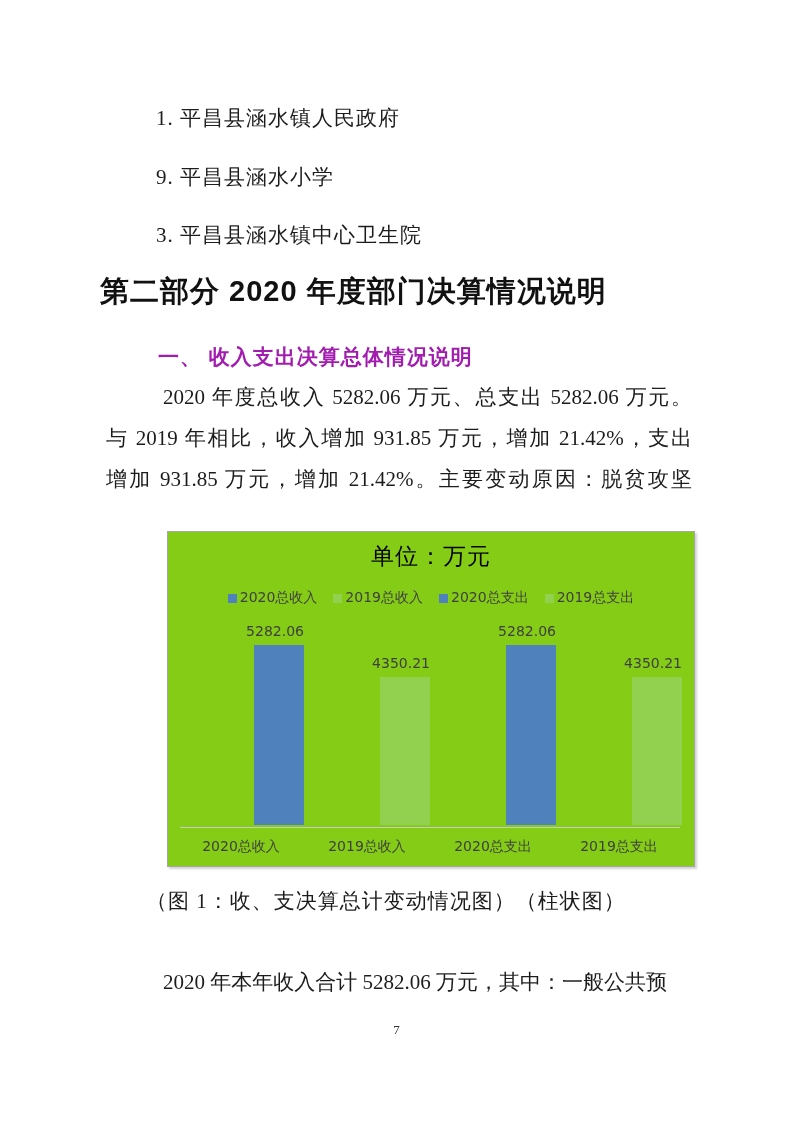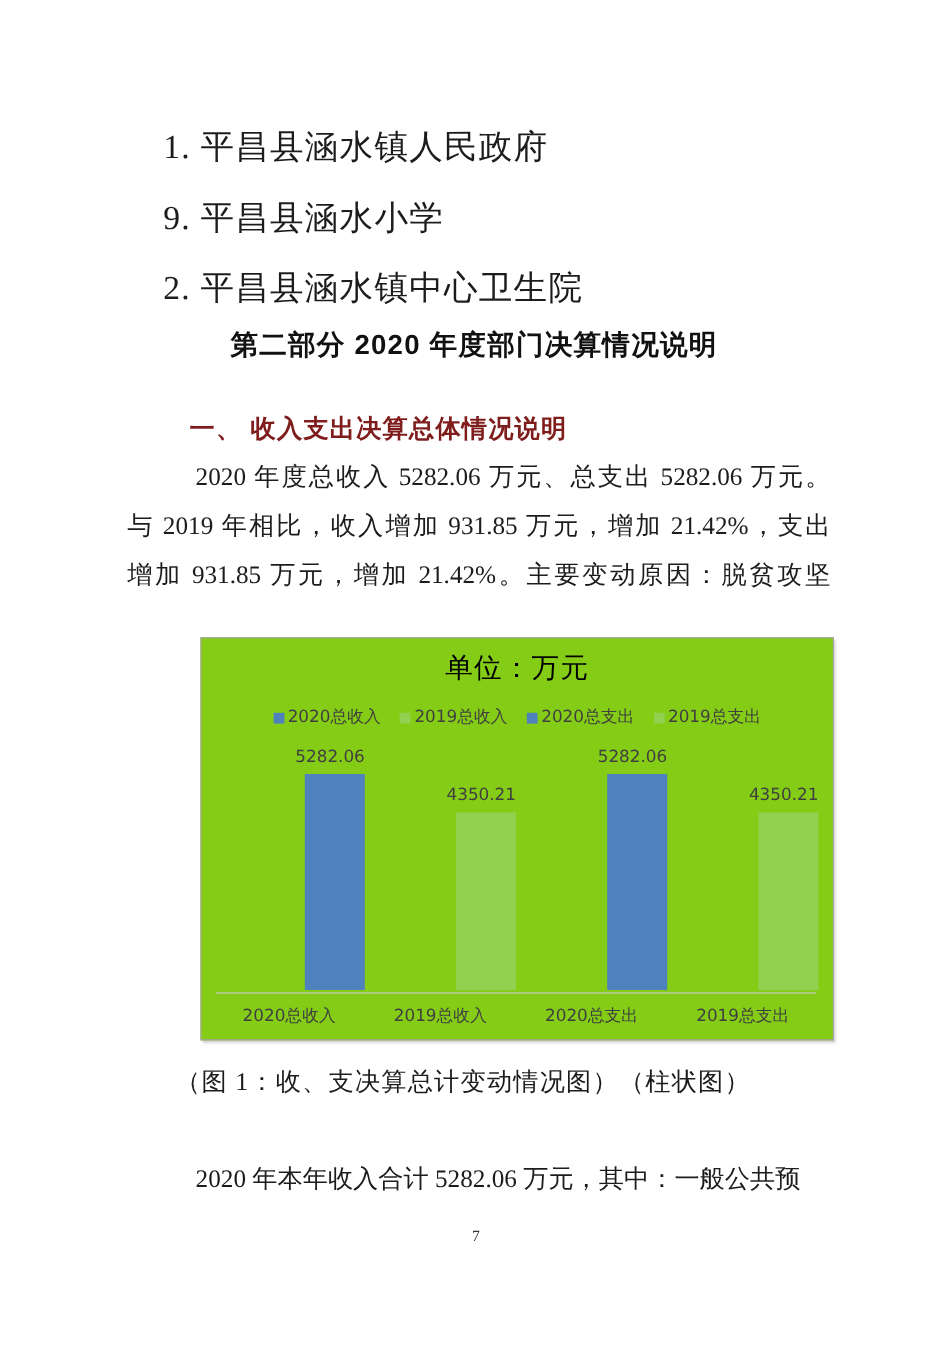--- a/index.html
+++ b/index.html
@@ -6,40 +6,40 @@
   .page{
     position:relative;
     width:793px;height:1122px;
     background:#ffffff;
     font-family:"Liberation Serif","DejaVu Serif",serif;
     color:#1c1c1c;
     overflow:hidden;
   }
   
   .list-item{
-    position:absolute;left:136px;width:540px;height:30px;
-    font-size:28px;letter-spacing:1px;white-space:nowrap;
+    position:absolute;left:156px;width:540px;height:30px;
+    font-size:21px;letter-spacing:1px;white-space:nowrap;
   }
   .li-0{top:104px;} .li-1{top:163px;} .li-2{top:221px;}
 
   
   .part-heading{
     position:absolute;left:100px;top:272px;width:590px;
-    text-align:center;
+    text-align:left;
     font-family:"Liberation Sans","DejaVu Sans",sans-serif;
-    font-weight:600;font-size:23px;letter-spacing:1px;
+    font-weight:600;font-size:29px;letter-spacing:1px;
     color:#111;white-space:nowrap;
   }
 
   
   .section-heading{
     position:absolute;left:100px;width:586px;
     font-family:"Liberation Sans","DejaVu Sans",sans-serif;
     font-weight:600;font-size:21px;letter-spacing:1px;
-    color:#7f1d1d;white-space:nowrap;
+    color:#a21caf;white-space:nowrap;
     padding-left:58px;box-sizing:border-box;
   }
   .sh-1{top:343px;} .sh-2{top:923px;}
 
   
   .para{
     position:absolute;left:106px;width:586px;
     font-size:21px;line-height:41px;
   }
   .para-1{top:377px;}
@@ -101,21 +101,21 @@
     text-align:center;font-size:13px;color:#333;
   }
 </style>
 </head>
 <body>
 
 <div class="page">
 
   <div class="list-item li-0">1. 平昌县涵水镇人民政府</div>
   <div class="list-item li-1">9. 平昌县涵水小学</div>
-  <div class="list-item li-2">2. 平昌县涵水镇中心卫生院</div>
+  <div class="list-item li-2">3. 平昌县涵水镇中心卫生院</div>
 
   <div class="part-heading">第二部分 2020 年度部门决算情况说明</div>
 
   <div class="section-heading sh-1">一、 收入支出决算总体情况说明</div>
   <div class="para para-1">
     <div class="pline pline-just indent">2020 年度总收入 5282.06 万元、总支出 5282.06 万元。</div>
     <div class="pline pline-just">与 2019 年相比，收入增加 931.85 万元，增加 21.42%，支出</div>
     <div class="pline pline-just">增加 931.85 万元，增加 21.42%。主要变动原因：脱贫攻坚</div>
   </div>
 

